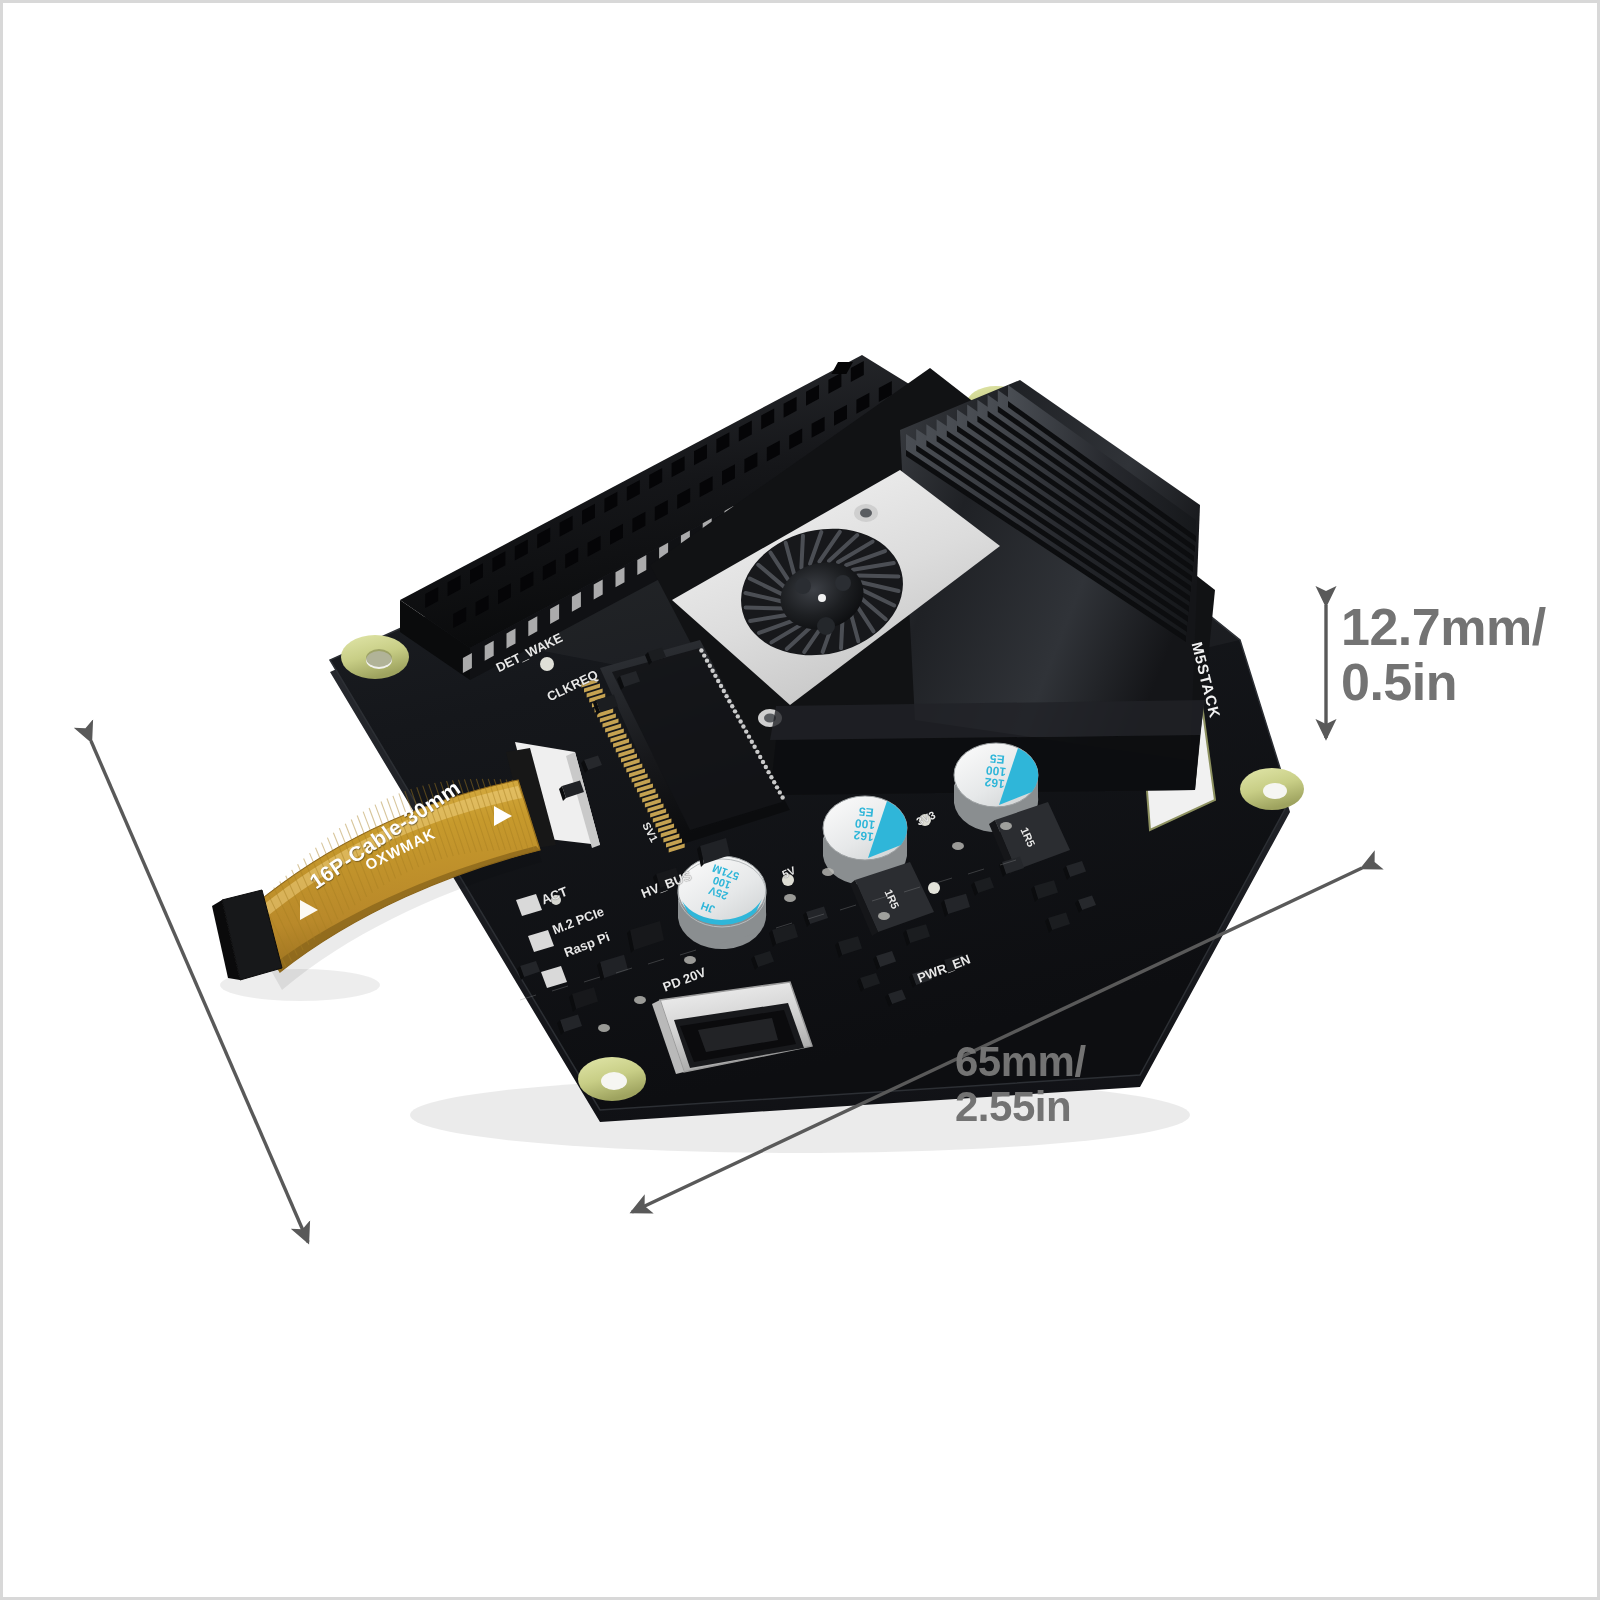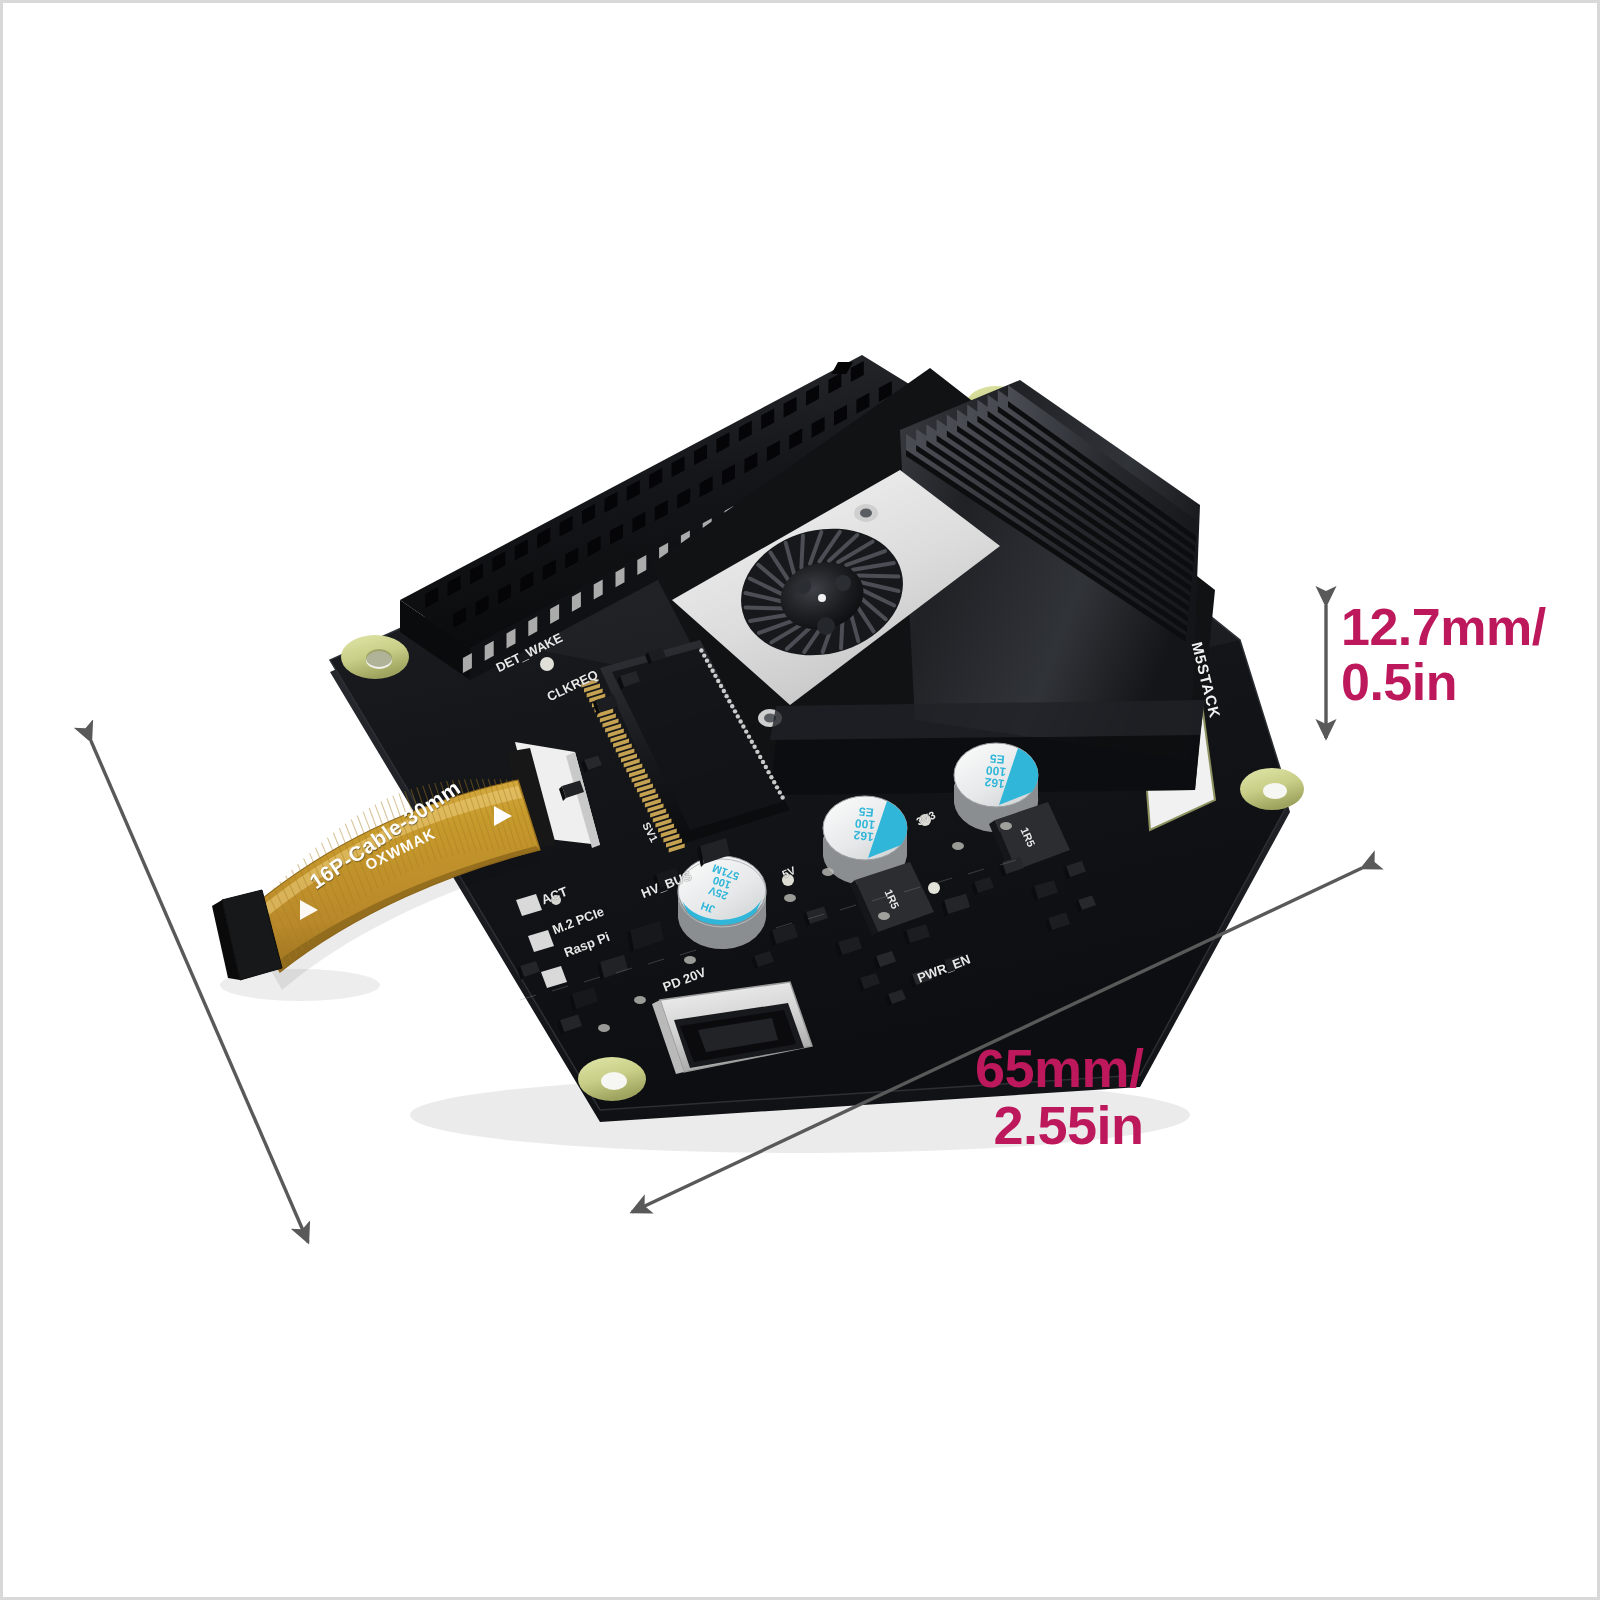--- a/index.html
+++ b/index.html
@@ -9,29 +9,29 @@
     font-family:"Liberation Sans","DejaVu Sans",sans-serif;
     overflow:hidden;
     position:relative;
   }
   #stage{position:absolute;inset:0;width:1600px;height:1600px;overflow:hidden;background:#fff;}
   .frame{position:absolute;inset:0;border:3px solid #d8d8d8;box-sizing:border-box;pointer-events:none;}
 
   
   .dimlabel{
     position:absolute;
-    color:#be185d;
+    color:#737373;
     font-weight:700;
     letter-spacing:-0.5px;
     line-height:1.06;
     white-space:pre-line;
     font-family:"Liberation Sans","DejaVu Sans",sans-serif;
   }
   #dim-height-label{left:1341px;top:600px;font-size:52px;}
-  #dim-width-label{left:975px;top:1040px;font-size:54px;text-align:right;}
+  #dim-width-label{left:955px;top:1040px;font-size:42px;text-align:left;}
   #dim-depth-label{left:28px;top:995px;font-size:55px;}
 
   svg.overlay{position:absolute;left:0;top:0;width:1600px;height:1600px;pointer-events:none;}
 
   
   #product{position:absolute;left:0;top:0;width:1600px;height:1600px;}
 
   
   .silk{
     position:absolute;

